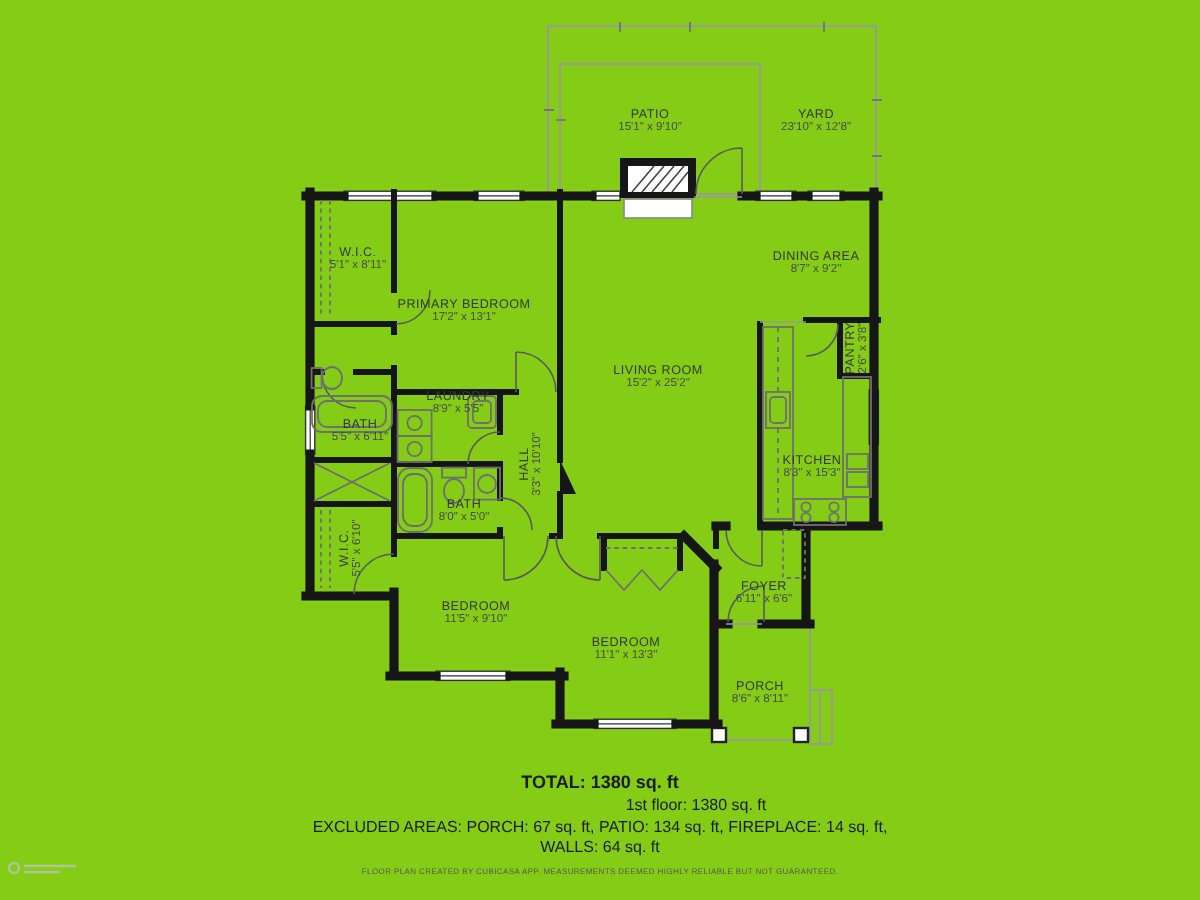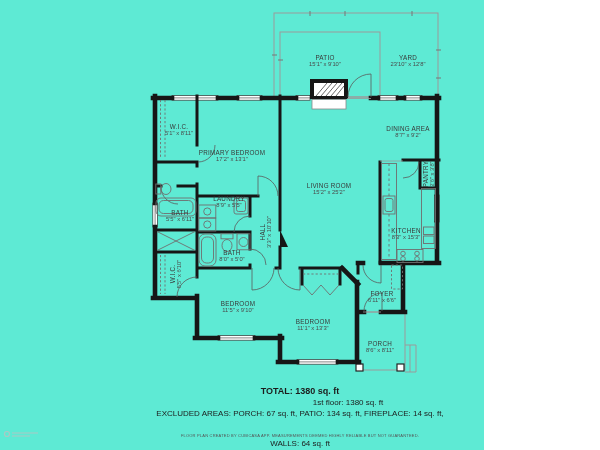--- a/index.html
+++ b/index.html
@@ -1,28 +1,28 @@
 <!DOCTYPE html>
 <html><head>
 <meta charset="utf-8">
 <style>
   html,body{margin:0;padding:0;background:#fff;}
-  #stage{position:relative;width:484px;height:450px;background:#5eead4;overflow:hidden;
+  #stage{position:relative;width:600px;height:450px;background:#84cc16;overflow:hidden;
          font-family:"Liberation Sans","DejaVu Sans",sans-serif;}
   svg{position:absolute;left:0;top:0;}
   .room-label{position:absolute;transform:translate(-50%,-50%);text-align:center;
               color:#3d3d3d;pointer-events:none;white-space:nowrap;line-height:1.15;}
   .room-label .rname{font-size:6.3px;letter-spacing:.25px;color:#383838;}
   .room-label .rdims{font-size:5.8px;color:#4a4a4a;}
   .room-label.vert{transform:translate(-50%,-50%) rotate(-90deg);}
   .footer{position:absolute;left:0;width:600px;text-align:center;color:#1c1c1c;}
   .f-total{top:386px;font-size:9px;font-weight:bold;}
   .f-floor{top:398px;font-size:8px;margin-left:48px;}
   .f-excl{top:409px;font-size:8px;text-align:center;}
-  .f-walls{top:419px;font-size:8px;margin-top:20px;}
+  .f-walls{top:419px;font-size:8px;}
   .f-disc{top:433px;font-size:4px;color:#555;letter-spacing:.2px;}
 </style>
 </head>
 <body>
 
 <div id="stage">
 
   <svg width="600" height="450" viewBox="0 0 600 450">
 
     <g fill="none" stroke="#9a9a9a" stroke-width="1">

